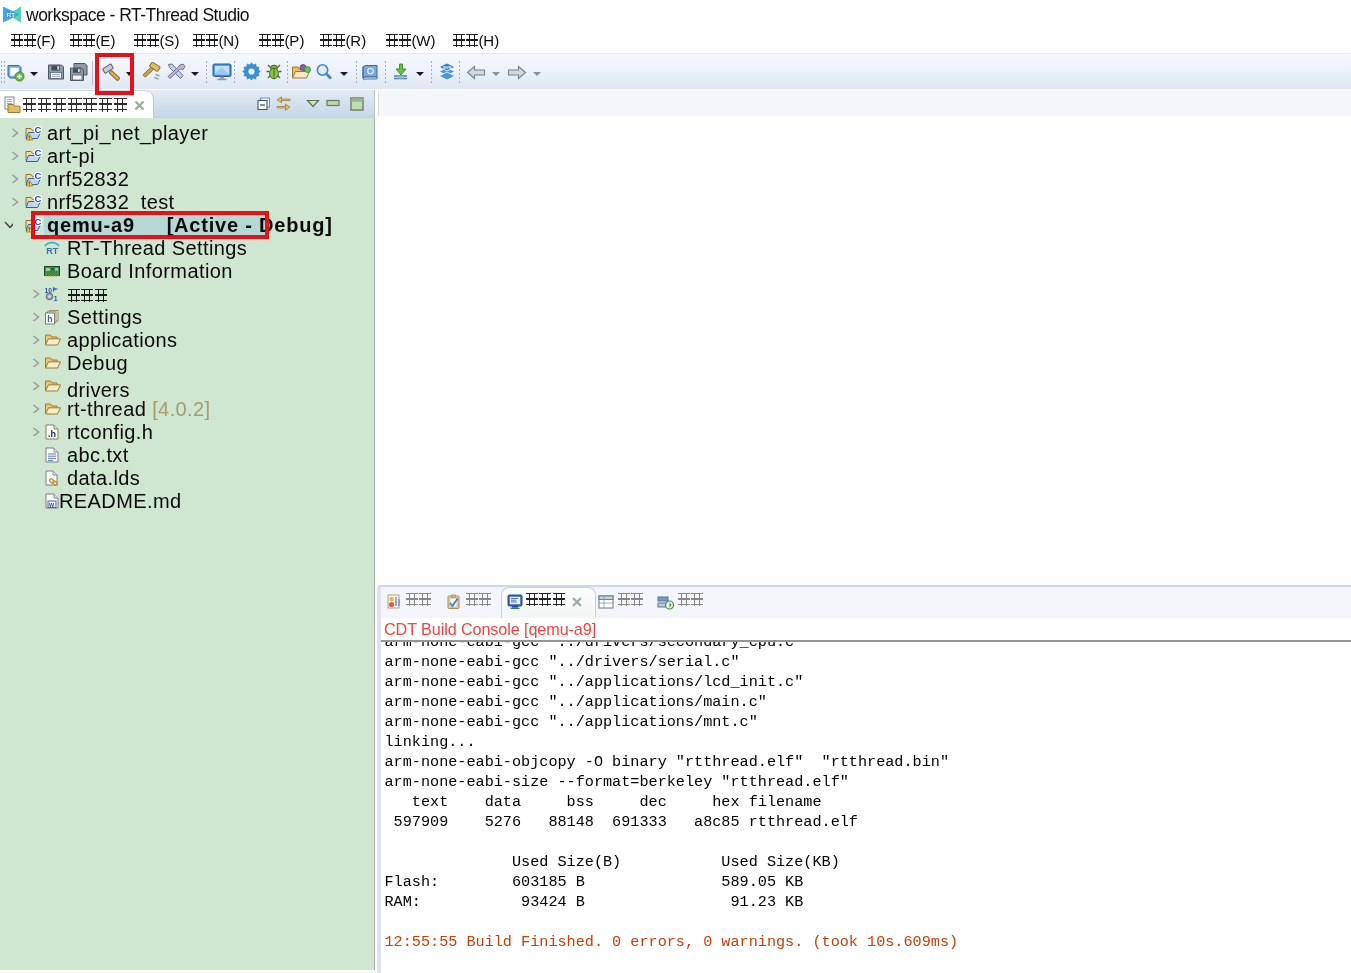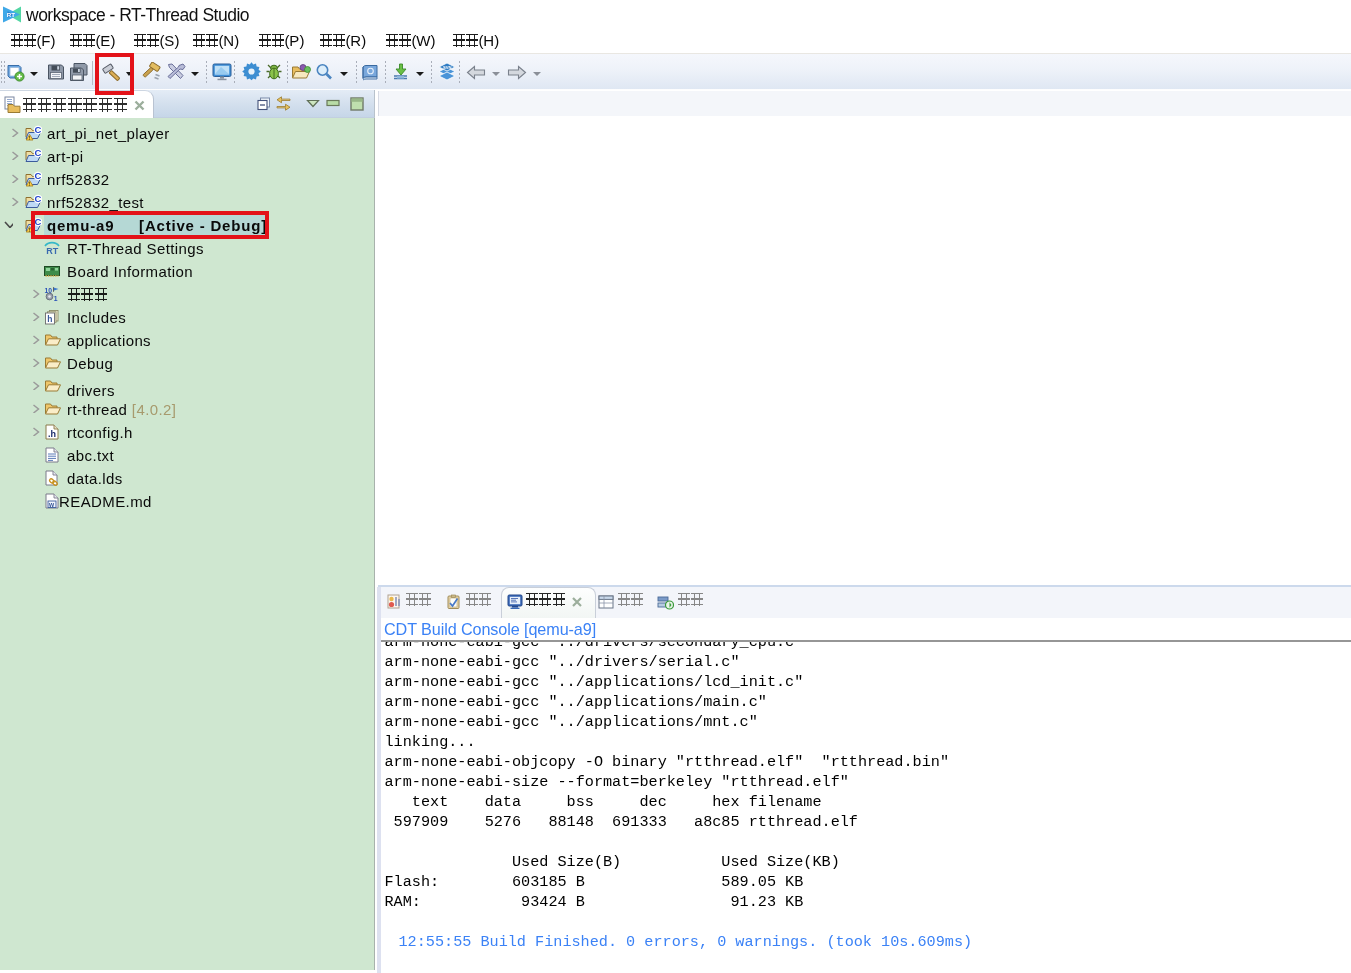--- a/index.html
+++ b/index.html
@@ -38,45 +38,45 @@
   
   #exp-header { left:0; top:90px; width:375px; height:28px; border-right:1px solid #b8c2cc;
      background:linear-gradient(180deg,#e4ecf6 0%,#d4e0ee 50%,#c6d6e8 100%);
      border-bottom:1px solid #c2cfe0; }
   #exp-tab { left:0; top:90px; width:154px; height:28px; background:#fff;
      border-right:1px solid #b9c3d2; border-top:1px solid #cdd6e2; border-radius:0 9px 0 0; }
   #exp-tab-label { left:22px; top:6px; font-size:15px; color:#1c1c1c; position:absolute;}
   #exp-tab-label .k { width:13.2px; height:14px; margin:0 1.2px 0 0.8px; }
   #tree { left:0; top:118px; width:375px; height:852px; background:#cfe7d0; border-right:1px solid #a8b2ac; }
 
-  .row { position:absolute; height:23px; font-size:15px; letter-spacing:0.4px; color:#0a0a0a; line-height:23px; }
+  .row { position:absolute; height:23px; font-size:20px; letter-spacing:0.4px; color:#0a0a0a; line-height:23px; }
   .chev { position:absolute; width:10px; height:10px; }
   .ver { color:#a79a6d; }
 
   #sel-bg { left:44px; top:96px; width:222px; height:22px; background:#b5d8d5; }
   #sel-red { left:31px; top:211px; width:238px; height:28px; border:4px solid #e31219; }
 
   
   #ed-strip { left:379px; top:91px; width:972px; height:25px; background:#f4f6fa; }
   #ed-sepv { left:378px; top:91px; width:1px; height:25px; background:#d6dae4; }
 
   
   #bp-top { left:378px; top:585px; width:973px; height:2px; background:#ccd9ec; }
   #bp-tabs { left:378px; top:587px; width:973px; height:31px; background:#f3f5fa; }
   #bp-leftbar { left:377px; top:587px; width:4px; height:386px; background:#dde1f0; z-index:6; }
   .btab { position:absolute; top:4px; font-size:15px; color:#7e7e7e; }
   #btab-active { position:absolute; left:123px; top:0; width:95px; height:31px;
      background:linear-gradient(180deg,#fdfefe,#f2f6f4); border:1px solid #c9cfd9;
      border-bottom:none; border-radius:8px 8px 0 0; }
-  #console-title { left:384px; top:620px; font-size:16.2px; letter-spacing:-0.1px; color:#3b82f6; }
+  #console-title { left:384px; top:620px; font-size:16.2px; letter-spacing:-0.1px; color:#ef4444; }
   #ruler { left:378px; top:640px; width:973px; height:2px; background:#969696; }
   #console { left:378px; top:642px; width:904px; height:331px; overflow:hidden; background:#fff; }
   #console pre { margin:-10px 0 0 6.5px; font-family:"Liberation Mono", monospace;
      font-size:15.18px; line-height:20px; color:#000; }
-  #console .blue { color:#3b82f6;margin-left:14px; }
+  #console .blue { color:#c2410c; }
 </style>
 </head>
 <body>
 <div class="abs" id="titlebar">
   <svg class="abs" style="left:2px;top:4px" width="20" height="21" viewBox="0 0 20 21">
     <polygon points="19,2.5 19,18.5 5,10.5" fill="#52d6a4"></polygon>
     <polygon points="1,2.5 1,18.5 18,10.5" fill="#3fa8e8"></polygon>
     <polygon points="5.6,7.2 12,10.5 5.6,13.8" fill="#2a7fd0"></polygon>
     <text x="4.8" y="13.3" font-size="6.2" font-weight="bold" fill="#ffffff">RT</text>
   </svg>
@@ -291,21 +291,21 @@
     </svg>
 
   <span class="row" style="left:47px;top:4px">art_pi_net_player</span>
   <span class="row" style="left:47px;top:27px">art-pi</span>
   <span class="row" style="left:47px;top:50px">nrf52832</span>
   <span class="row" style="left:47px;top:73px">nrf52832_test</span>
   <span class="row" style="left:47px;top:96px;font-weight:bold;letter-spacing:0.8px">qemu-a9&nbsp;&nbsp;&nbsp;&nbsp;&nbsp;[Active - Debug]</span>
   <span class="row" style="left:67px;top:119px">RT-Thread Settings</span>
   <span class="row" style="left:67px;top:142px">Board Information</span>
   <span class="row" style="left:67px;top:165px"><i class="k"></i><i class="k"></i><i class="k"></i></span>
-  <span class="row" style="left:67px;top:188px">Includes</span>
+  <span class="row" style="left:67px;top:188px">Settings</span>
   <span class="row" style="left:67px;top:211px">applications</span>
   <span class="row" style="left:67px;top:234px">Debug</span>
   <span class="row" style="left:67px;top:261px">drivers</span>
   <span class="row" style="left:67px;top:280px">rt-thread <span class="ver">[4.0.2]</span></span>
   <span class="row" style="left:67px;top:303px">rtconfig.h</span>
   <span class="row" style="left:67px;top:326px">abc.txt</span>
   <span class="row" style="left:67px;top:349px">data.lds</span>
   <span class="row" style="left:59px;top:372px">README.md</span>
 
   <svg class="abs" style="left:24px;top:7px" width="18" height="17" viewBox="0 0 18 17">

